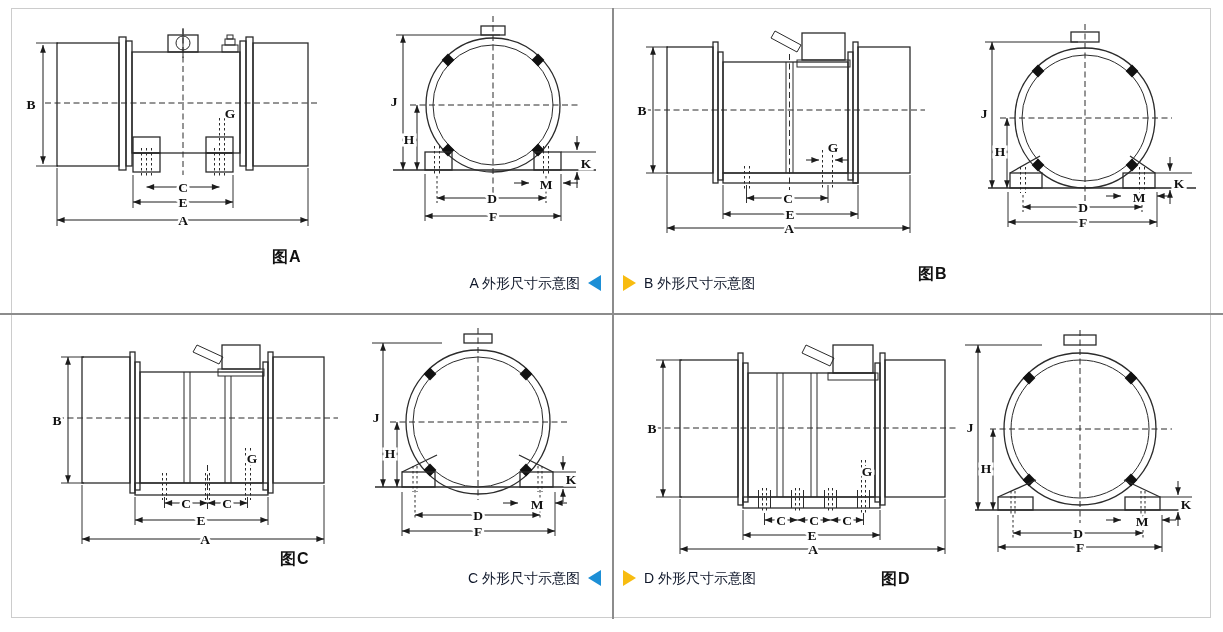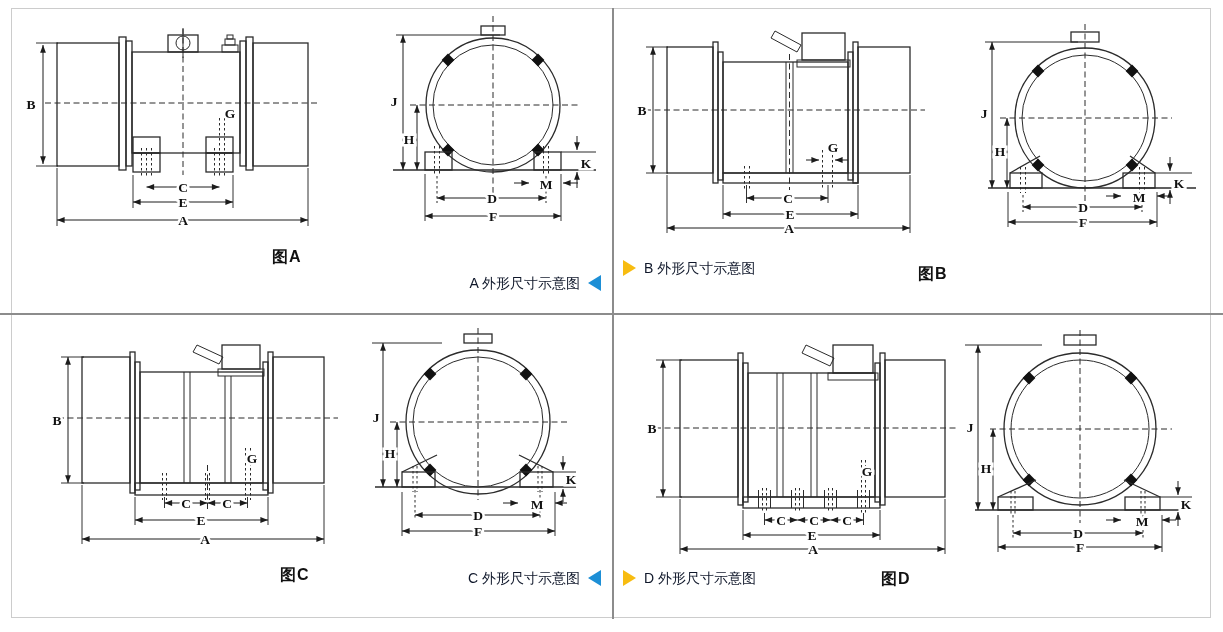--- a/index.html
+++ b/index.html
@@ -397,28 +397,28 @@
       <text class="lbl" x="986" y="468">H</text>
       <text class="lbl" x="1186" y="504">K</text>
       <text class="lbl" x="1142" y="521">M</text>
       <text class="lbl" x="1078" y="533">D</text>
       <text class="lbl" x="1080" y="547">F</text>
     </g>
   </svg>
 
   <div class="figlbl" style="left:272px;top:247px">图A</div>
   <div class="figlbl" style="left:918px;top:264px">图B</div>
-  <div class="figlbl" style="left:280px;top:565px">图C</div>
+  <div class="figlbl" style="left:280px;top:549px">图C</div>
   <div class="figlbl" style="left:881px;top:569px">图D</div>
 
   <div class="cap cap-l" style="top:275px">
     <span>A 外形尺寸示意图</span>
     <span class="tri tri-l"></span>
   </div>
-  <div class="cap cap-r" style="top:260px">
+  <div class="cap cap-r" style="top:275px">
     <span class="tri tri-r"></span>
     <span>B 外形尺寸示意图</span>
   </div>
 
   <div class="cap cap-l" style="top:570px">
     <span>C 外形尺寸示意图</span>
     <span class="tri tri-l"></span>
   </div>
   <div class="cap cap-r" style="top:570px">
     <span class="tri tri-r"></span>

